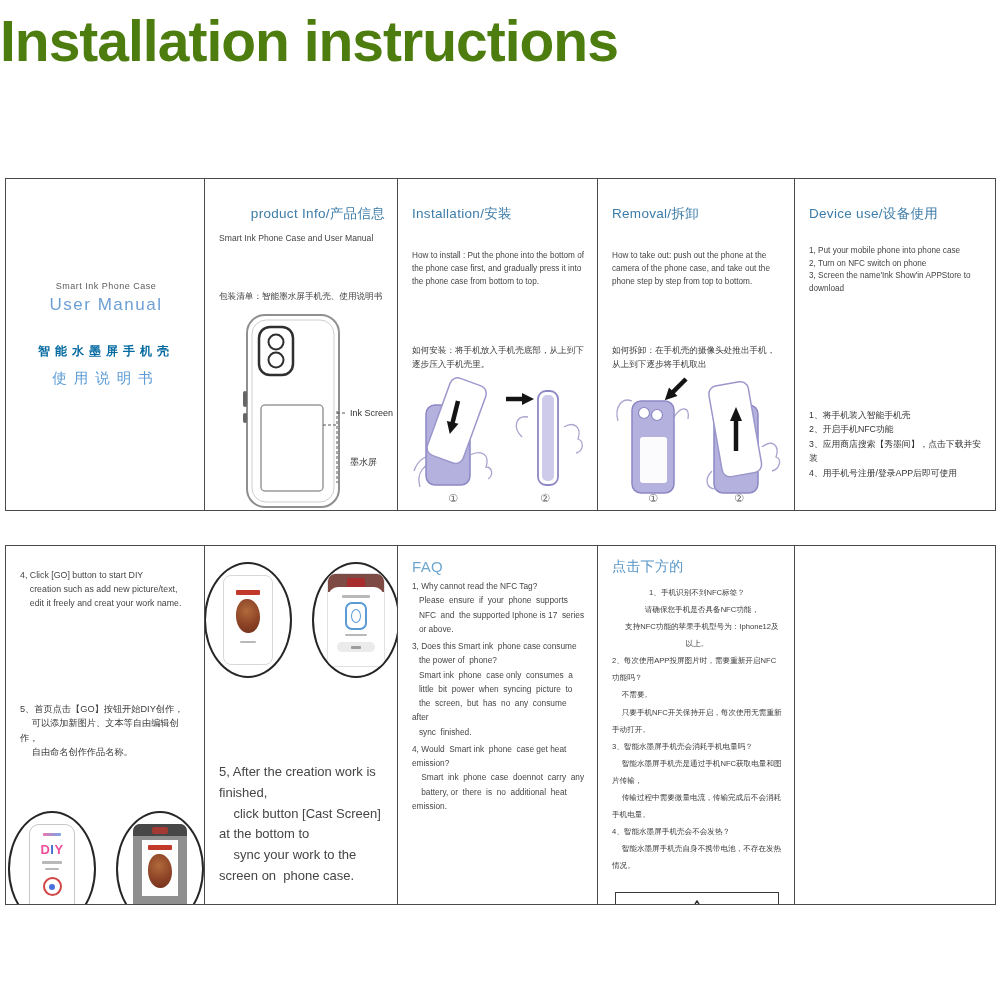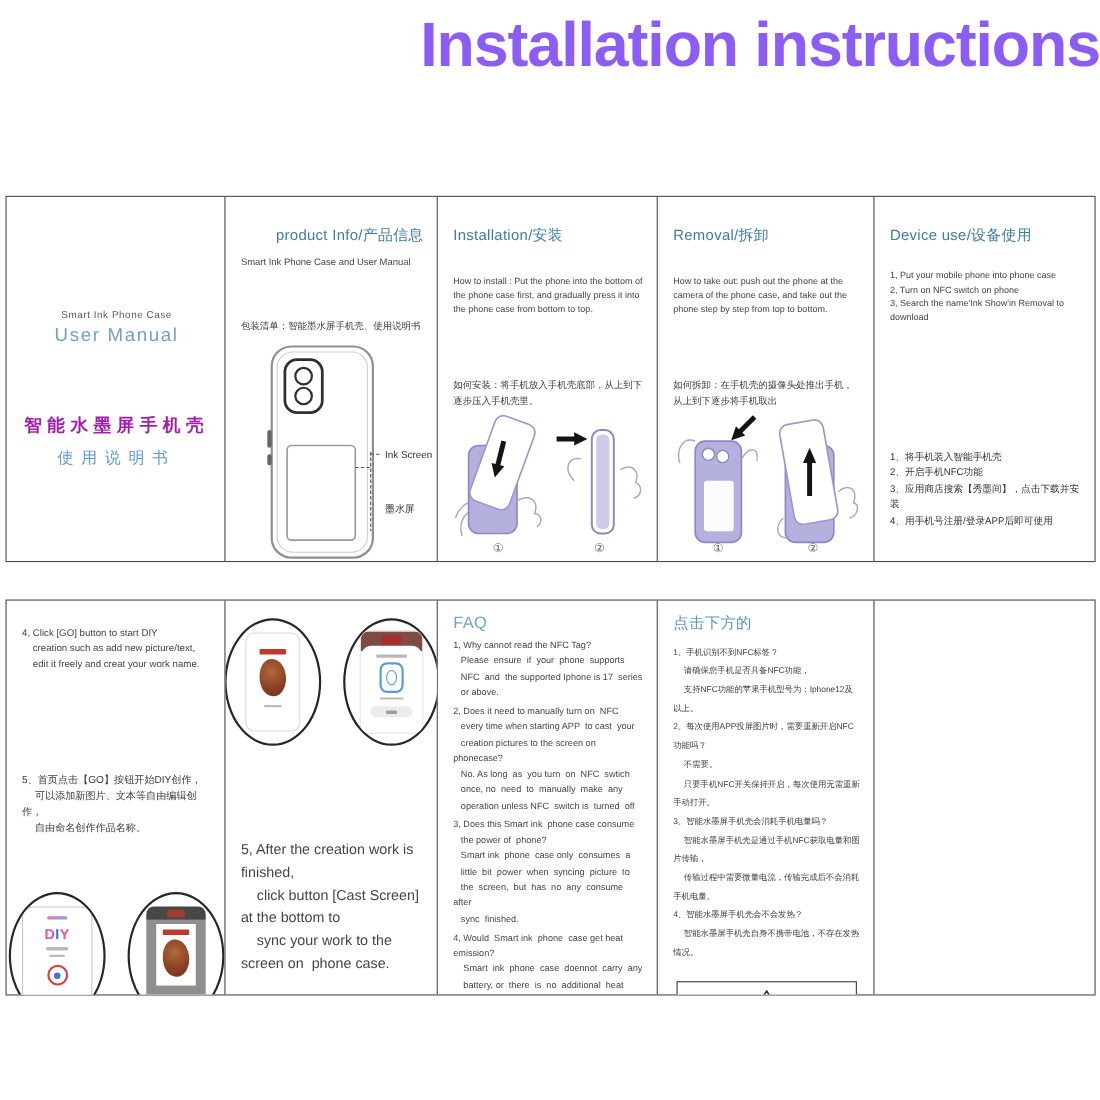--- a/index.html
+++ b/index.html
@@ -2,61 +2,61 @@
 <html><head>
 <meta charset="utf-8">
 <style>
   html,body{margin:0;padding:0;}
   body{
     width:1000px;height:1000px;background:#fff;position:relative;
     font-family:"Liberation Sans","DejaVu Sans",sans-serif;color:#3a3a3a;
     overflow:hidden;
   }
   .page-title{
-    position:absolute;top:8px;left:0;width:100%;text-align:right;
-    font-size:57px;font-weight:bold;color:#8b5cf6;letter-spacing:-1px;
+    position:absolute;top:8px;left:0;width:100%;text-align:left;
+    font-size:57px;font-weight:bold;color:#4d7c0f;letter-spacing:-1px;
   }
   .row{
     position:absolute;left:5px;width:991px;border:1px solid #4a4a4a;background:#fff;
     display:grid;grid-template-columns:199px 193px 200px 197px 1fr;box-sizing:border-box;
   }
   .row-top{top:178px;height:333px;}
   .row-bottom{top:545px;height:360px;}
   .cell{border-right:1px solid #4a4a4a;position:relative;box-sizing:border-box;overflow:hidden;padding:0 12px 0 14px;}
   .cell:last-child{border-right:none;}
   .heading{color:#3d7ca8;font-size:13.5px;font-weight:normal;margin:0;letter-spacing:.3px;}
   .body-en{font-size:8.2px;line-height:1.6;color:#454545;}
   .body-cn{font-size:8.6px;line-height:1.55;color:#3c3c3c;}
   .prewrap{white-space:pre-wrap;}
   
   .cover{display:flex;flex-direction:column;align-items:center;text-align:center;}
   .cover-sub{font-size:9px;color:#5c5c5c;margin-top:102px;letter-spacing:.5px;}
   .cover-title{font-size:17px;color:#6e9fd4;margin-top:4px;letter-spacing:1.5px;}
-  .cover-cn1{font-size:16px;color:#a21caf;font-weight:bold;letter-spacing:5px;margin-top:62px;}
+  .cover-cn1{font-size:12px;color:#0369a1;font-weight:bold;letter-spacing:5px;margin-top:28px;}
   .cover-cn2{font-size:14.5px;color:#5b9bd5;letter-spacing:7px;margin-top:9px;}
   
   .step-line{font-size:8.2px;line-height:1.55;color:#454545;}
   .step-line-cn{font-size:8.8px;line-height:1.65;color:#333;}
   
   .faq-item{font-size:8.3px;line-height:1.72;color:#464646;margin-bottom:3px;}
   .cnfaq-block{font-size:7.6px;line-height:2.25;color:#3c3c3c;}
   
   .warn-box{
     width:152px;margin:18px auto 0 auto;border:1.2px solid #3a3a3a;background:#fff;
     padding:6px 5px 7px 5px;text-align:center;
   }
   
   .oval-row{display:flex;justify-content:center;gap:20px;}
   .oval{
     width:84px;height:112px;border:2px solid #262626;border-radius:50%;
     overflow:hidden;background:#fff;display:flex;align-items:center;justify-content:center;
     flex:0 0 auto;
   }
   .tiny-bar{border-radius:1px;}
-  .diy-phone{width:64px;height:90px;border:1.5px solid #c6c6c6;border-radius:10px;
+  .diy-phone{width:46px;height:90px;border:1.5px solid #c6c6c6;border-radius:10px;
     display:flex;flex-direction:column;align-items:center;padding-top:8px;box-sizing:border-box;background:#fff;}
   .diy-top{width:18px;height:3px;background:linear-gradient(90deg,#e877ac,#7aa7e8);} 
   .diy-word{font-size:13px;font-weight:bold;margin-top:6px;letter-spacing:.5px;}
   .diy-word .p{color:#ed4f9a;} .diy-word .b{color:#3f6ecf;}
   .gbar{background:#b9b9b9;height:2.5px;margin-top:4px;}
   .go-ring{width:15px;height:15px;border:2px solid #d04545;border-radius:50%;margin-top:7px;
     display:flex;align-items:center;justify-content:center;}
   .go-dot{width:6px;height:6px;border-radius:50%;background:#4a6fd8;}
   .editor-mock{width:54px;height:90px;background:#8f8f8f;border-radius:7px;overflow:hidden;
     display:flex;flex-direction:column;align-items:center;}
@@ -180,21 +180,21 @@
       <path d="M100 96 C92 104 94 114 104 114" stroke="#a9a5cf" stroke-width="1.3" fill="none"></path>
       <text x="122" y="127" font-size="11" fill="#666">②</text>
     </svg>
   </div>
 
   <div class="cell">
     <div class="heading" style="margin-top:26px;">Device  use/设备使用</div>
     <div style="margin-top:22px;">
       <div class="step-line">1,  Put your mobile phone into phone case</div>
       <div class="step-line">2, Turn on NFC switch on phone</div>
-      <div class="step-line">3, Search the name'Ink Show'in Removal to download</div>
+      <div class="step-line">3, Screen the name'Ink Show'in APPStore to download</div>
     </div>
     <div style="margin-top:112px;">
       <div class="step-line-cn">1、将手机装入智能手机壳</div>
       <div class="step-line-cn">2、开启手机NFC功能</div>
       <div class="step-line-cn">3、应用商店搜索【秀墨间】，点击下载并安装</div>
       <div class="step-line-cn">4、用手机号注册/登录APP后即可使用</div>
     </div>
   </div>
 </div>
 
@@ -267,40 +267,34 @@
     <div class="body-cn prewrap" style="margin-top:32px;font-size:9.2px;">6、作品创作完成后，点击下方的【投屏】按钮，
 　 将作品投屏到手机壳的显示屏上。</div>
   </div>
 
   <div class="cell">
     <div class="heading" style="margin-top:12px;color:#6fa7cc;font-size:15px;">FAQ</div>
     <div class="faq-item prewrap" style="margin-top:4px;">1, Why cannot read the NFC Tag?
    Please  ensure  if  your  phone  supports
    NFC  and  the supported Iphone is 17  series
    or above.</div>
-    <div class="faq-item prewrap">2, Does it need to manually turn on  NFC
-   every time when starting APP  to cast  your
-   creation pictures to the screen on  phonecase?
-   No. As long  as  you turn  on  NFC  swtich
-   once, no  need  to  manually  make  any
-   operation unless NFC  switch is  turned  off</div>
     <div class="faq-item prewrap">3, Does this Smart ink  phone case consume
    the power of  phone?
    Smart ink  phone  case only  consumes  a
    little  bit  power  when  syncing  picture  to
    the  screen,  but  has  no  any  consume  after
    sync  finished.</div>
     <div class="faq-item prewrap">4, Would  Smart ink  phone  case get heat emission?
     Smart  ink  phone  case  doennot  carry  any
     battery, or  there  is  no  additional  heat  emission.</div>
   </div>
 
   <div class="cell">
     <div class="heading" style="margin-top:12px;color:#5795c7;font-size:14px;">点击下方的</div>
-    <div class="cnfaq-block prewrap" style="margin-top:8px;">1、手机识别不到NFC标签？
+    <div class="cnfaq-block prewrap" style="margin-top:8px;text-align:center;">1、手机识别不到NFC标签？
 　 请确保您手机是否具备NFC功能，
 　 支持NFC功能的苹果手机型号为：Iphone12及以上。</div>
     <div class="cnfaq-block prewrap">2、每次使用APP投屏图片时，需要重新开启NFC功能吗？
 　 不需要。
 　 只要手机NFC开关保持开启，每次使用无需重新手动打开。</div>
     <div class="cnfaq-block prewrap">3、智能水墨屏手机壳会消耗手机电量吗？
 　 智能水墨屏手机壳是通过手机NFC获取电量和图片传输，
 　 传输过程中需要微量电流，传输完成后不会消耗手机电量。</div>
     <div class="cnfaq-block prewrap">4、智能水墨屏手机壳会不会发热？
 　 智能水墨屏手机壳自身不携带电池，不存在发热情况。</div>

